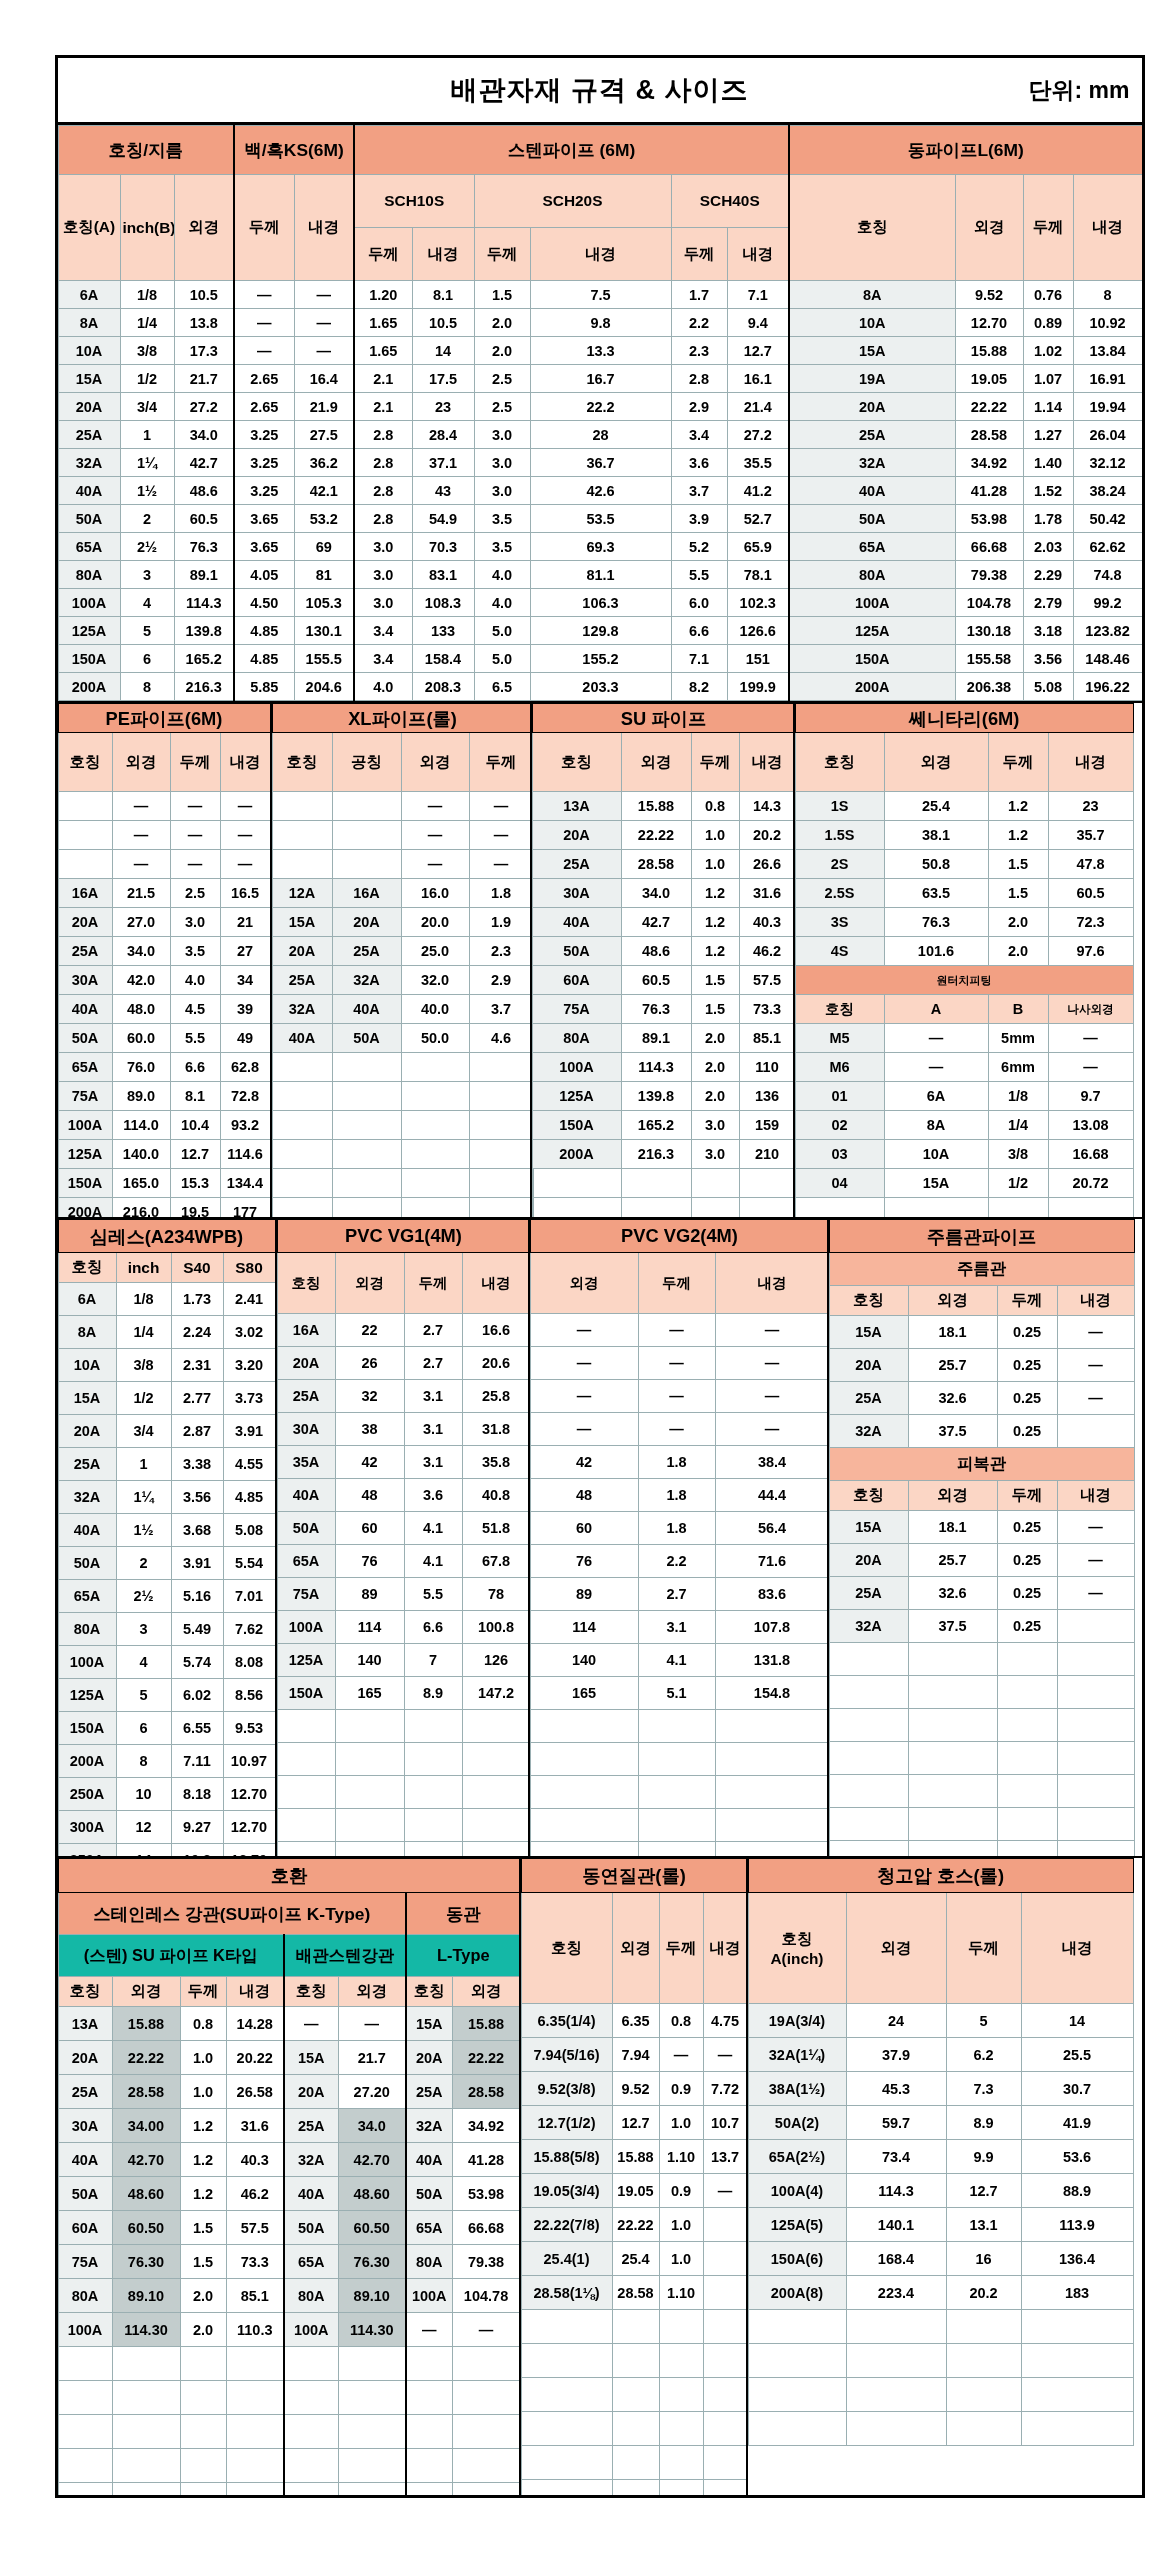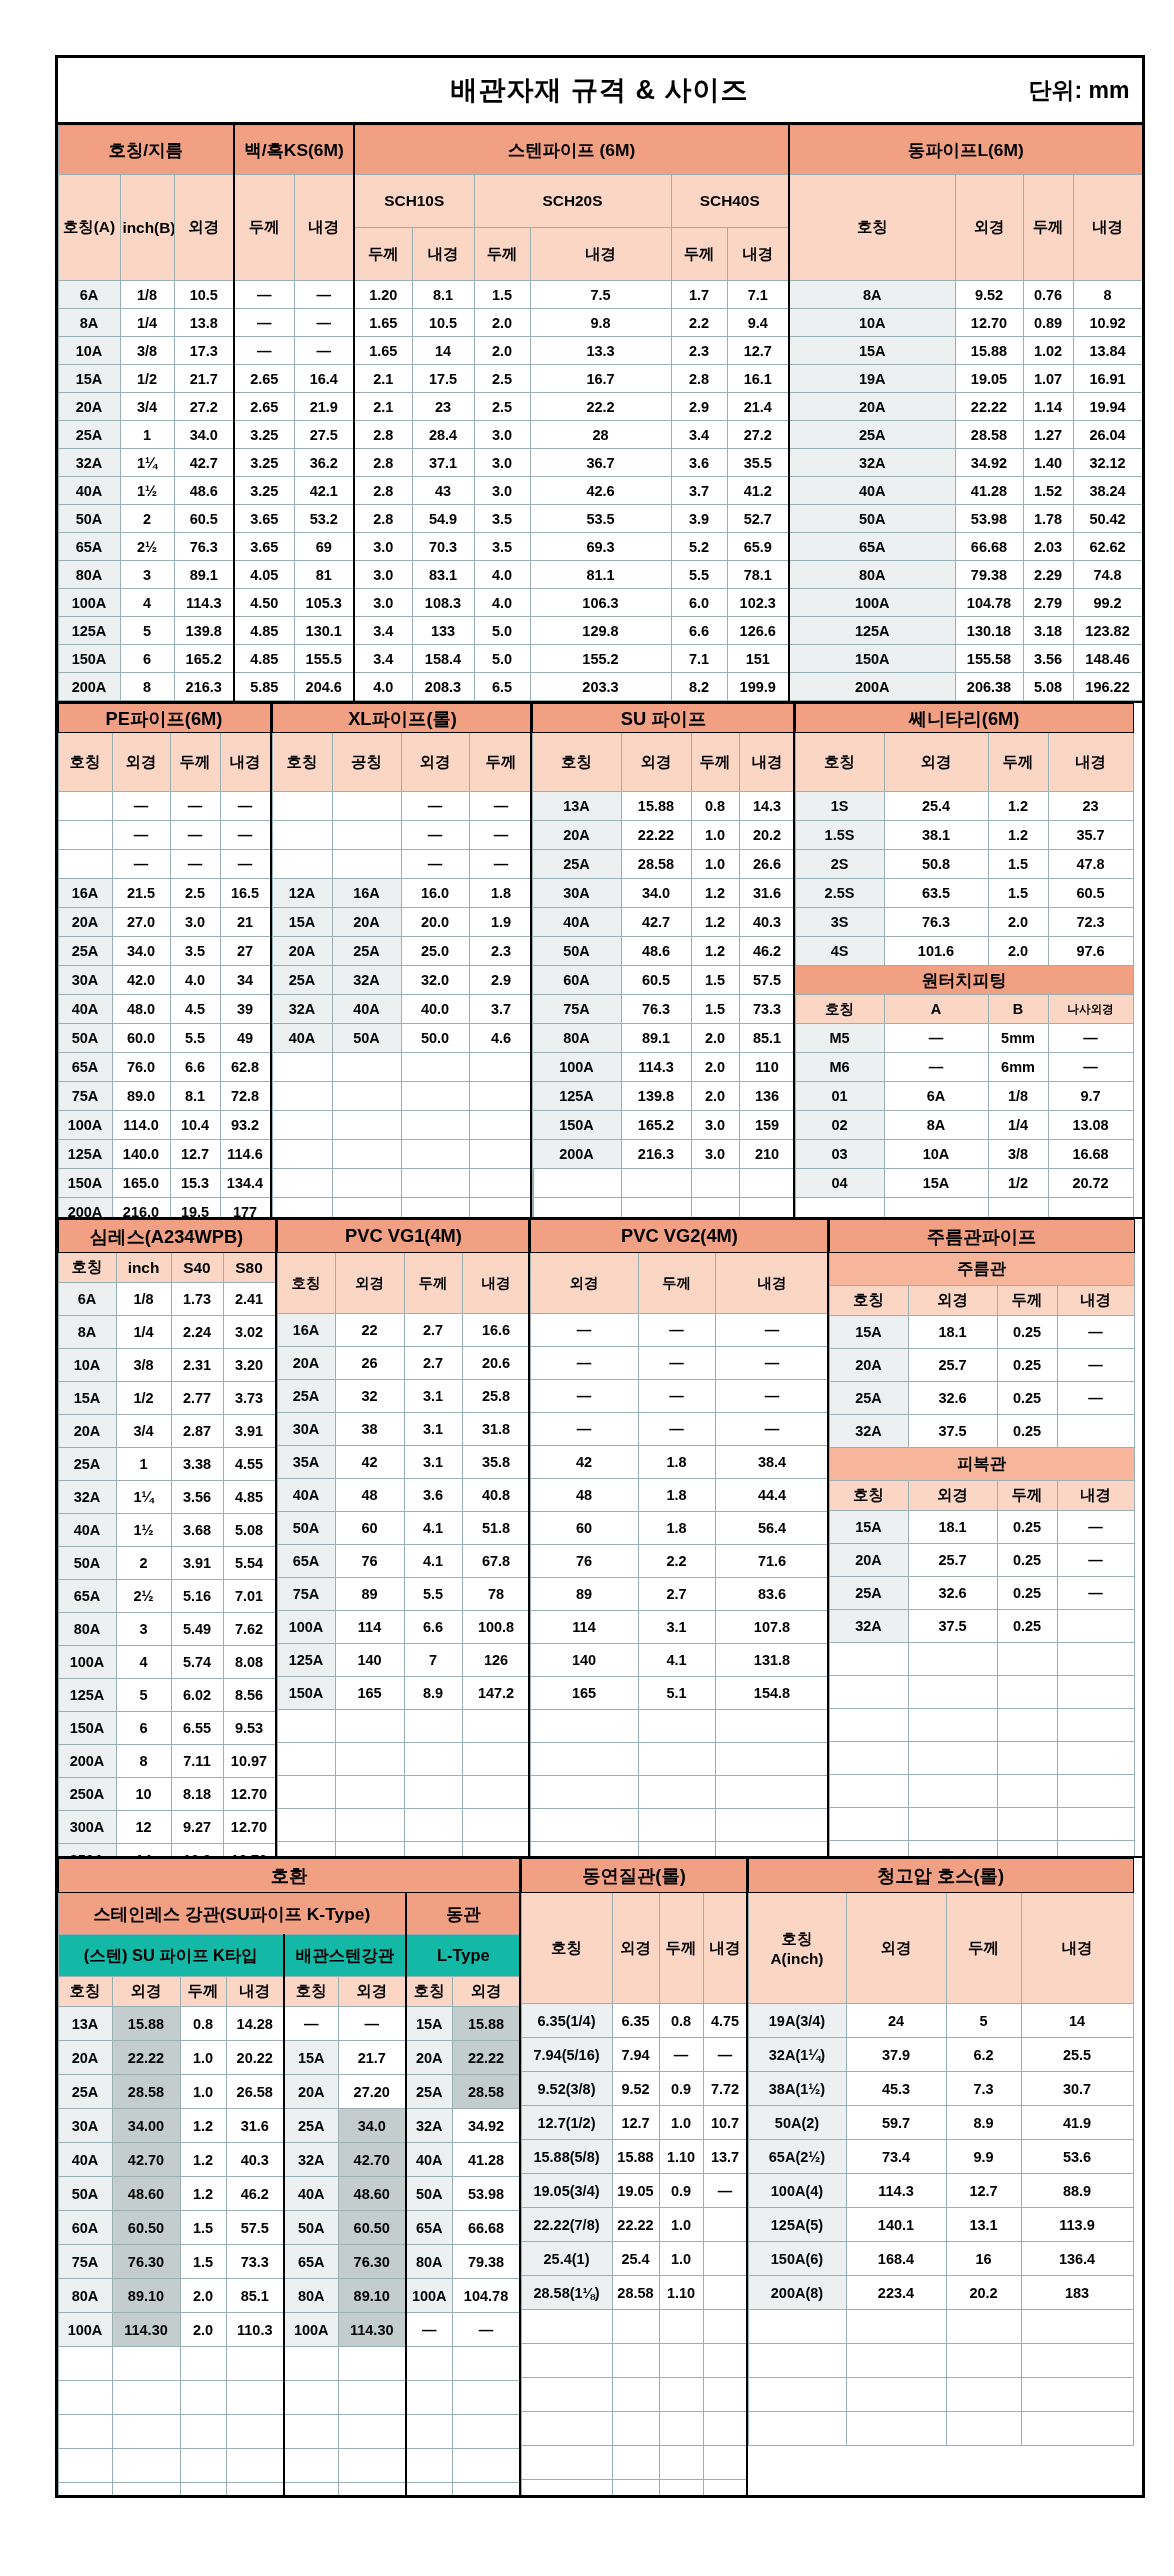--- a/index.html
+++ b/index.html
@@ -29,21 +29,21 @@
   td.shade{background:#C3CDCD;}
   
   .sec1 tbody td{height:27px;}
   .sec2 tbody td{height:28px;}
   .sec3 tbody td{height:32px;}
   .sec4 tbody td{height:33px;}
   .sec1 tr.gh th{background:#F2A083;font-size:17.4px;height:48px;}
   .sec1 tr.ch th{background:#FBD6C5;font-size:15.4px;height:52px;}
   .sec2 tr.hdr th{height:58px;}
   .sec2 tr.hdr2 th{background:#FBD6C5;height:28px;border-top:1.9px solid #000;}
-  .sec2 tr.title2 td{background:#F2A083;font-size:17px;height:28px;border-top:1.9px solid #000;}
+  .sec2 tr.title2 td{background:#F2A083;font-size:11px;height:28px;border-top:1.9px solid #000;}
   .sec3 tr.hdr th{height:29px;}
   .sec3 tr.hdrtall th{height:60px;background:#FBD6C5;}
   .sec3 tr.hdr2 th{background:#FBD6C5;height:29px;}
   .sec4 tr.hdr th{height:29px;}
   .sec4 tr.hdrtall th{height:110px;background:#FBD6C5;font-size:15.4px;}
   
   .sec1 td:nth-child(4),.sec1 td:nth-child(6),.sec1 td:nth-child(12){border-left:2.9px solid #000;}
   th.bl{border-left:2.9px solid #000;}
   .compat td:nth-child(5),.compat td:nth-child(7){border-left:2.9px solid #000;}
 </style>

